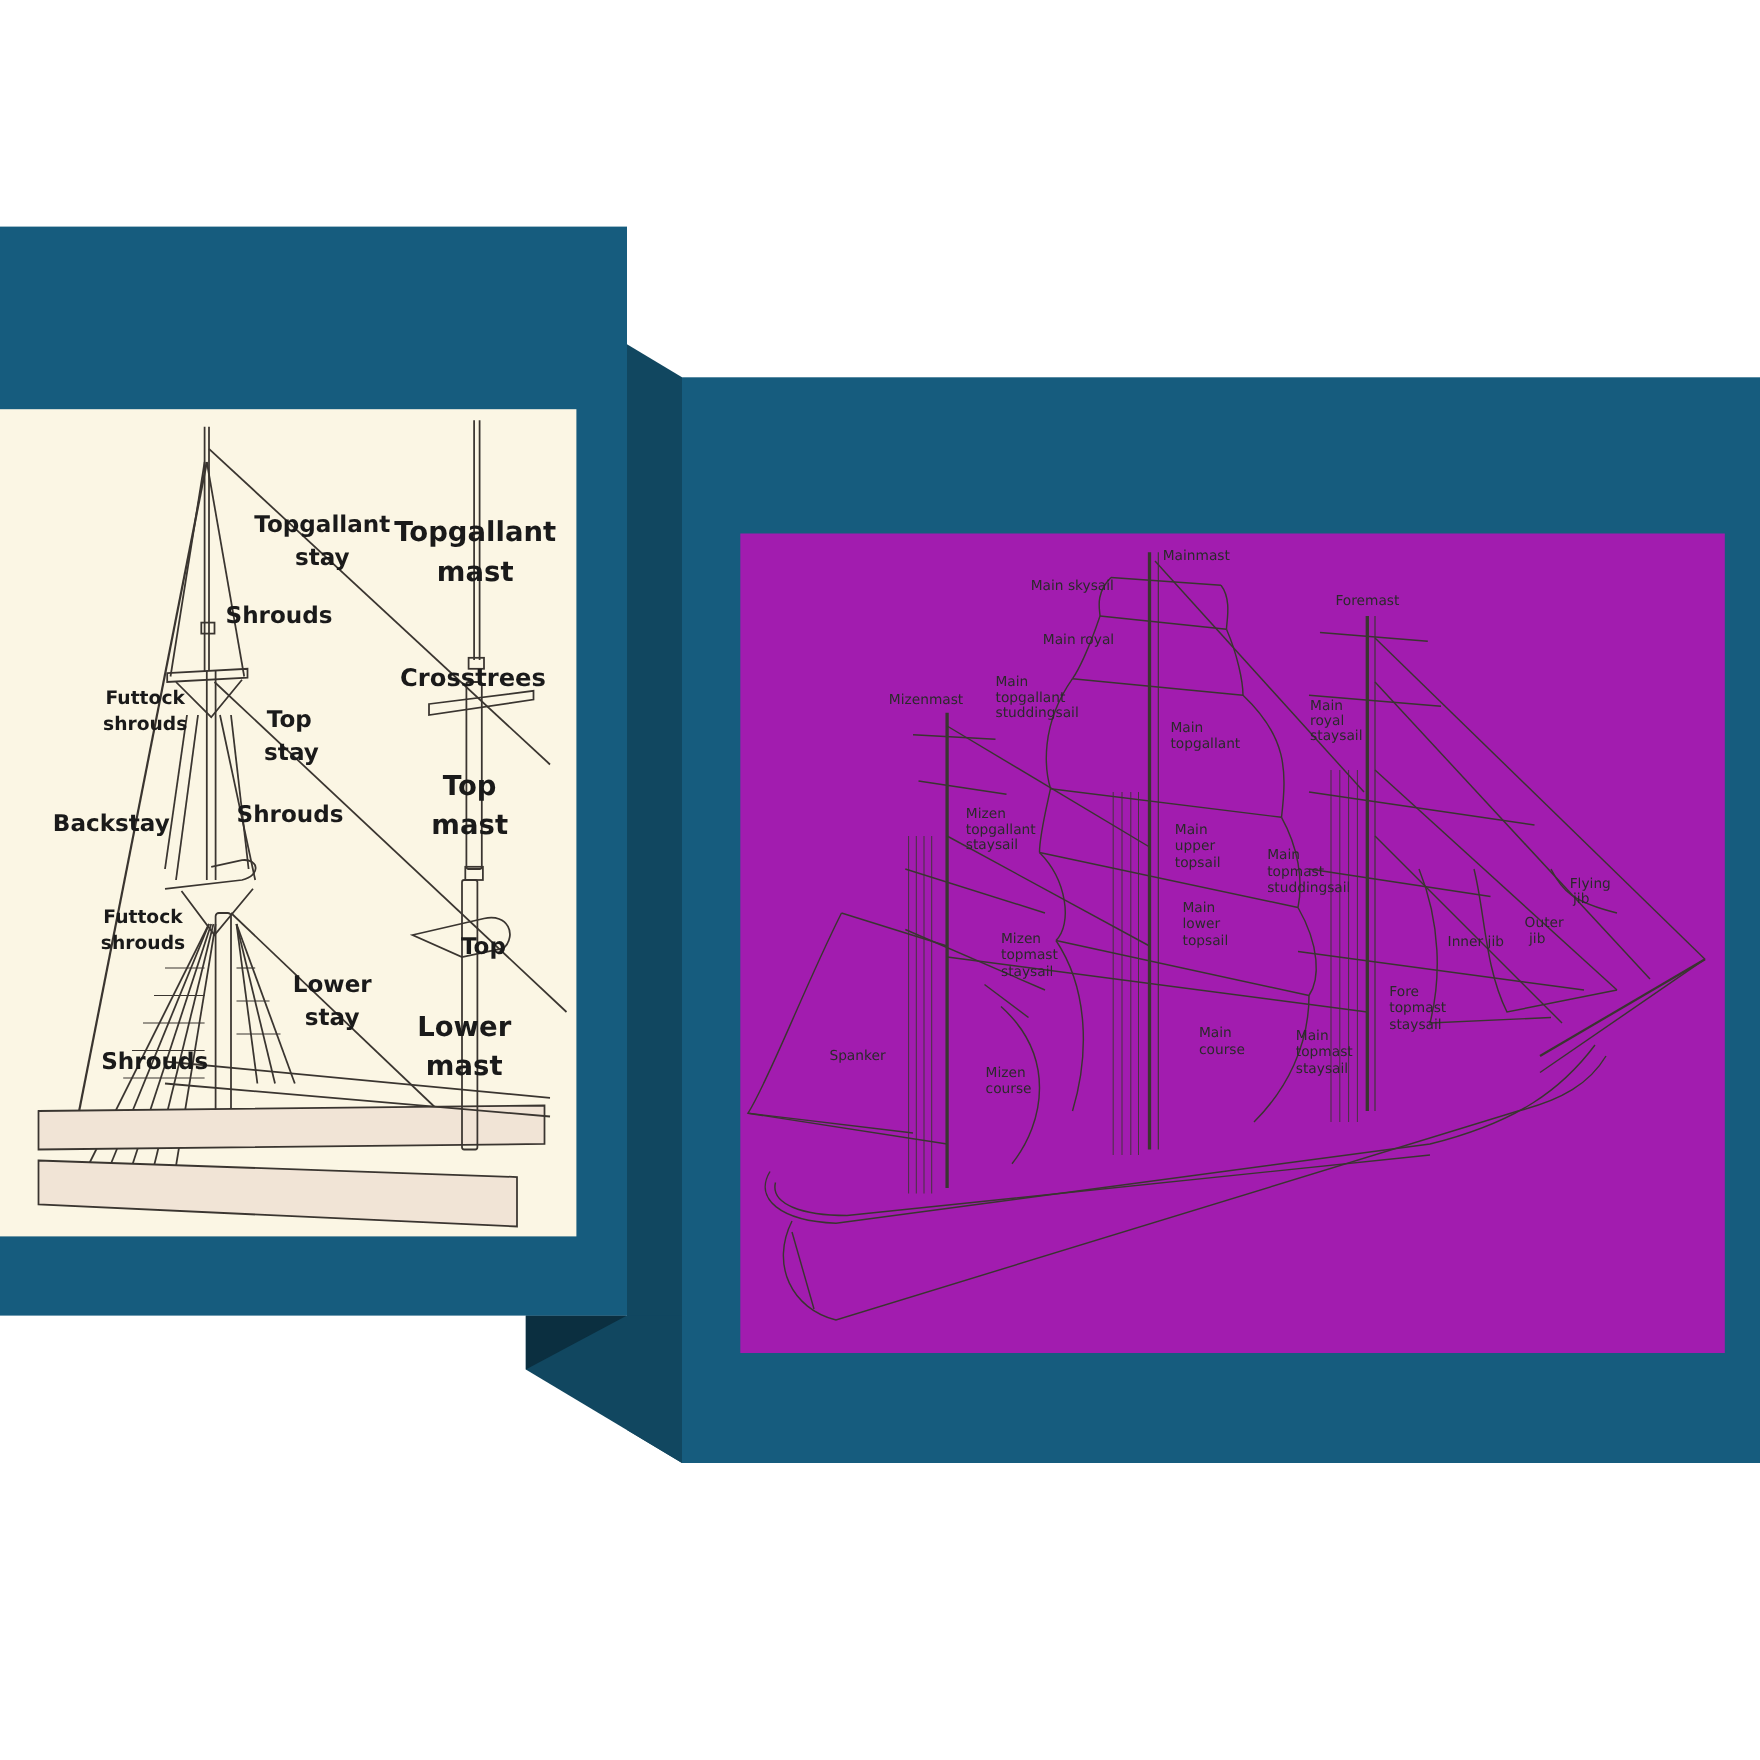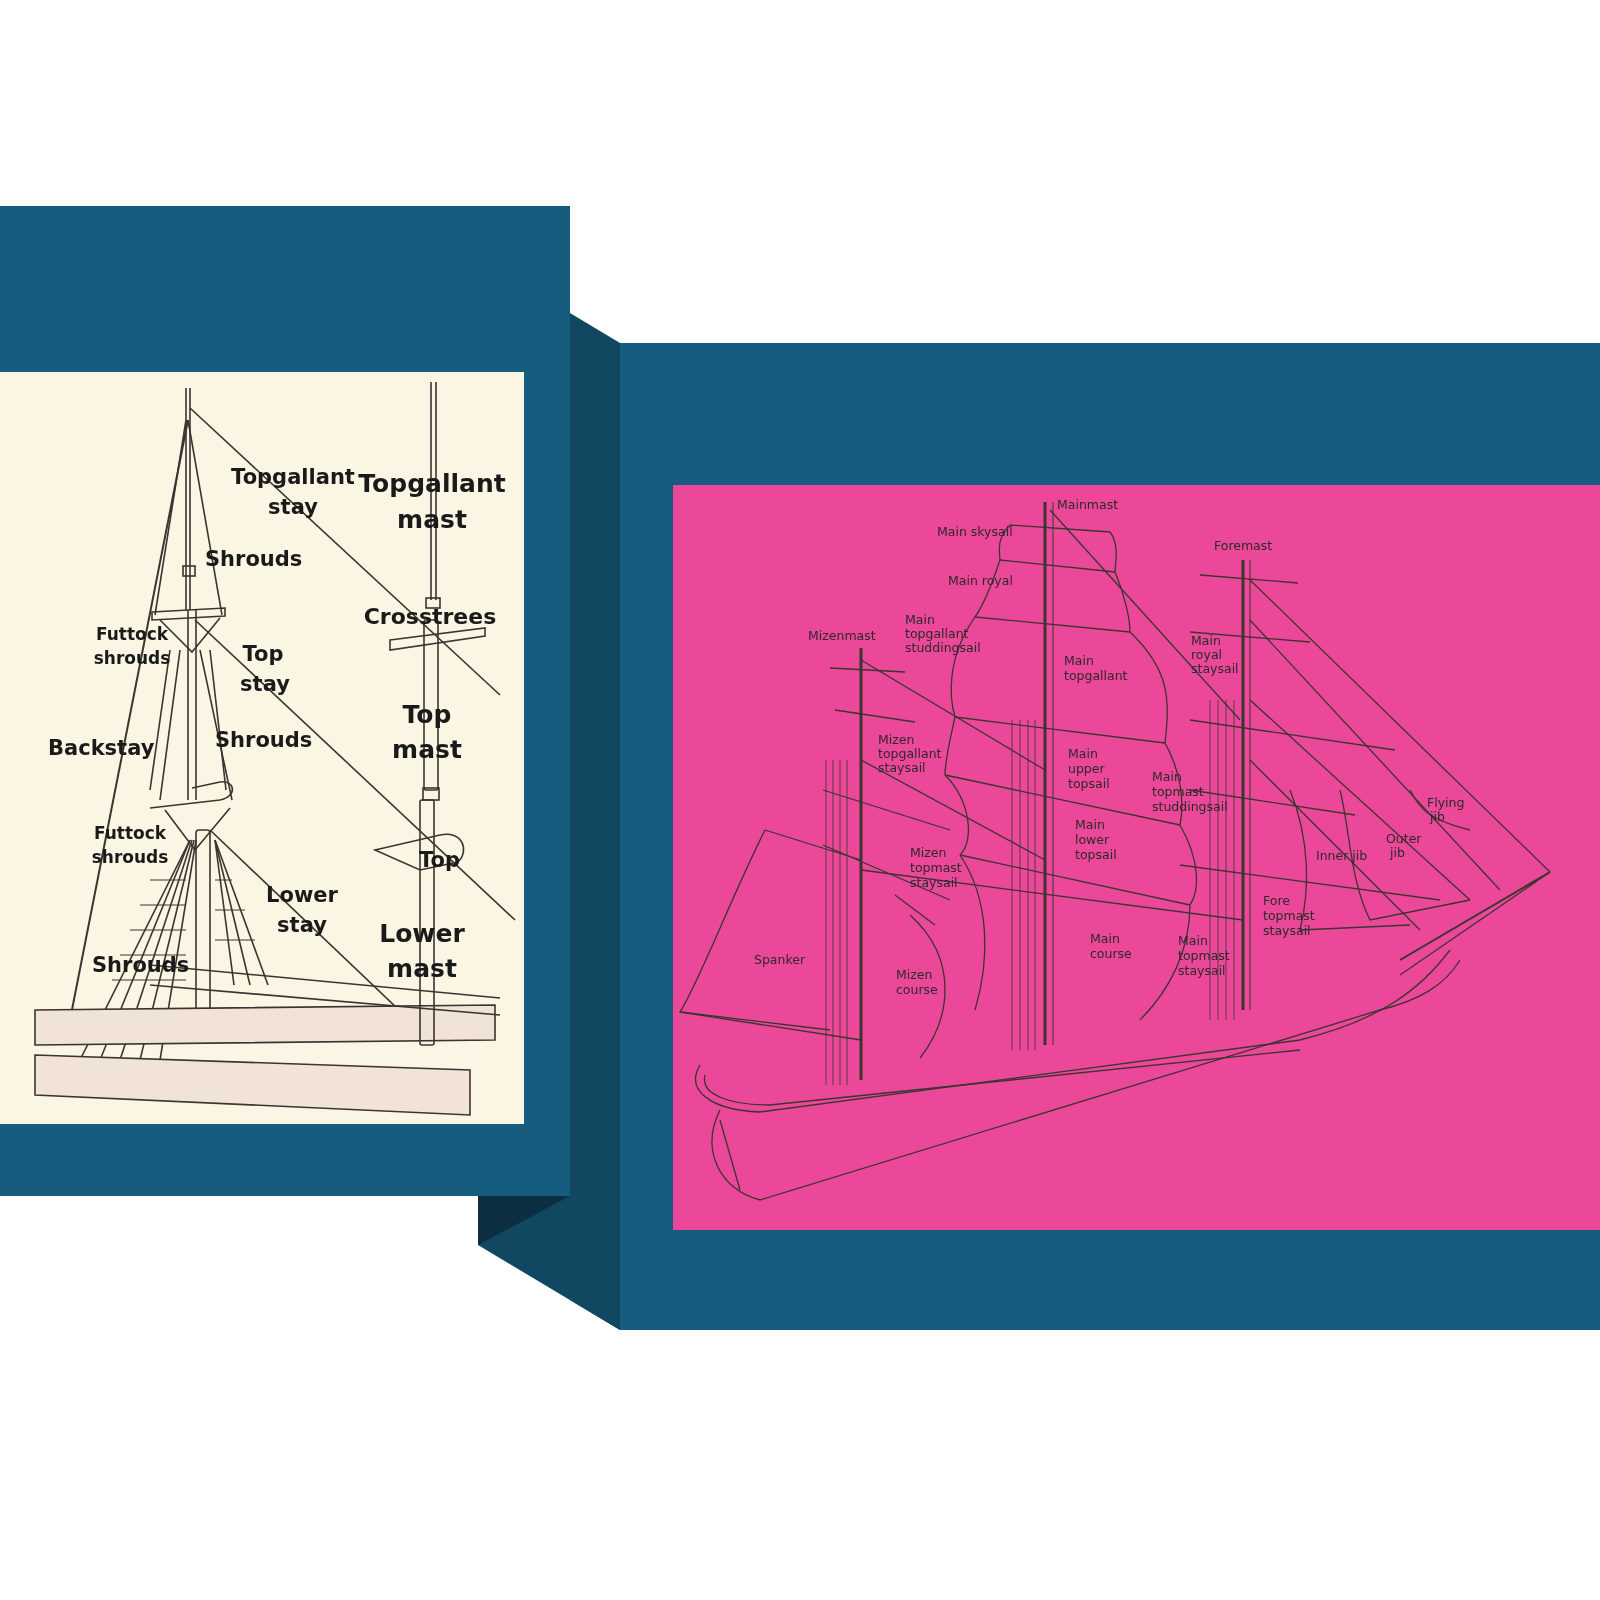--- a/index.html
+++ b/index.html
@@ -107,21 +107,21 @@
       <text x="432" y="528" text-anchor="middle">mast</text>
       <text x="430" y="624" text-anchor="middle" font-size="22">Crosstrees</text>
       <text x="427" y="723" text-anchor="middle">Top</text>
       <text x="427" y="758" text-anchor="middle">mast</text>
       <text x="422" y="942" text-anchor="middle">Lower</text>
       <text x="422" y="977" text-anchor="middle">mast</text>
     </g>
   </svg>
 </div>
 
-<div class="abs" style="left:673px;top:485px;width:895px;height:745px;background:#ec4899;overflow:hidden;padding-left:32px;">
+<div class="abs" style="left:673px;top:485px;width:895px;height:745px;background:#a21caf;overflow:hidden;">
   <svg width="895" height="745" viewBox="673 485 895 745">
     <g class="line" stroke-width="1.3">
 
       <path d="M700 1065 C685 1090 710 1110 760 1112 L1300 1040 C1380 1020 1420 990 1450 950"></path>
       <path d="M705 1075 C700 1095 730 1105 770 1105 L1300 1050"></path>
       <path d="M720 1110 C700 1150 720 1190 760 1200 L1380 1010 C1420 1000 1445 985 1460 960"></path>
       <path d="M720 1120 L740 1190"></path>
       <line x1="1400" y1="960" x2="1550" y2="872" stroke-width="2"></line>
       <line x1="1400" y1="975" x2="1550" y2="872"></line>
 

